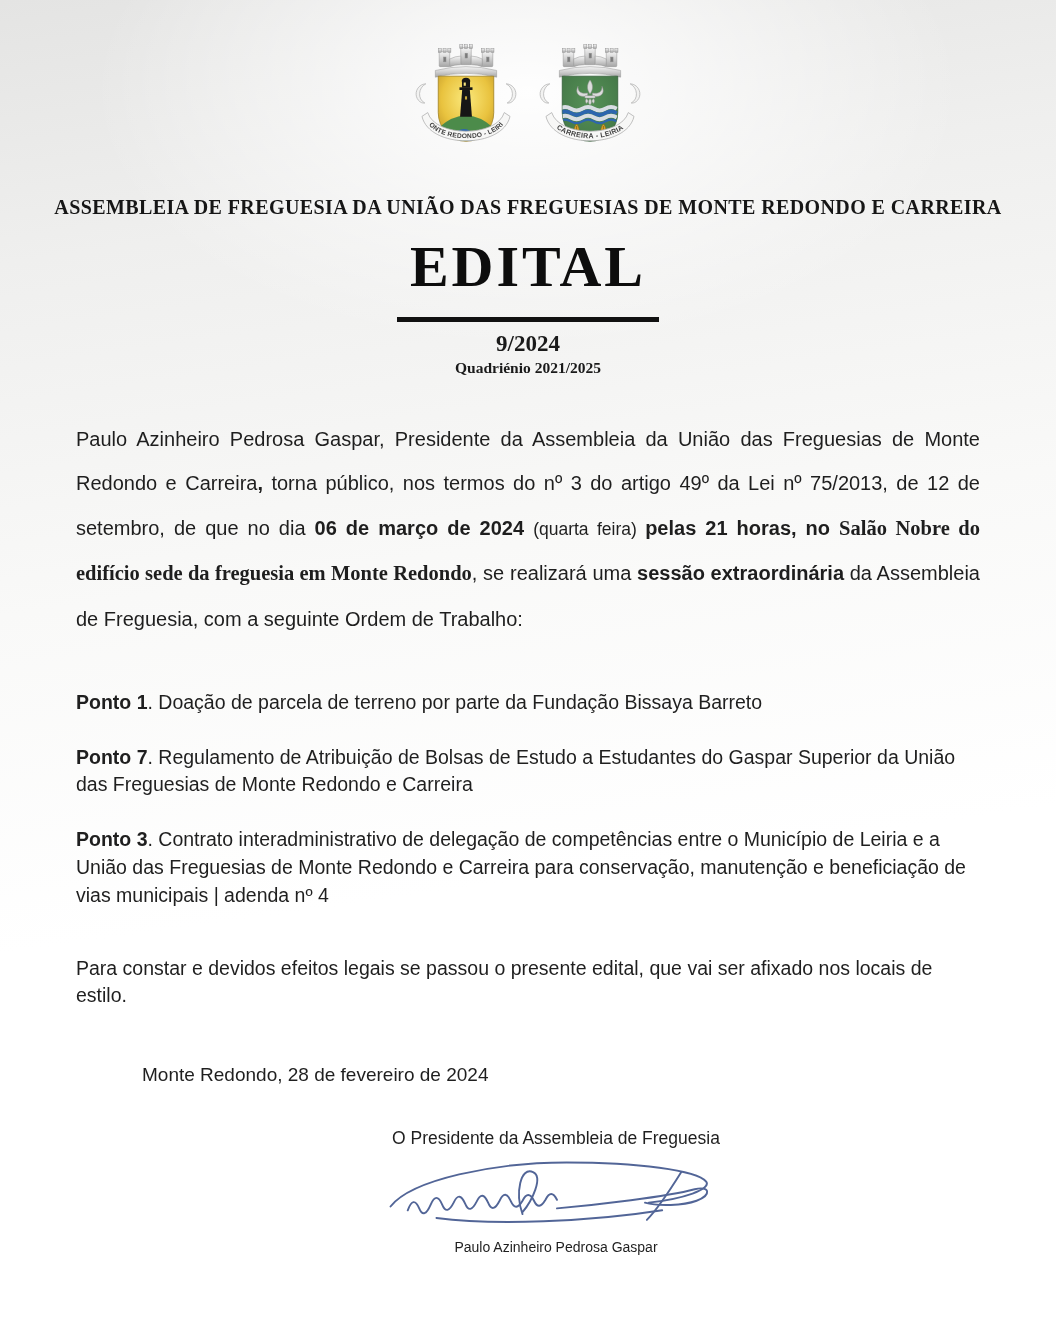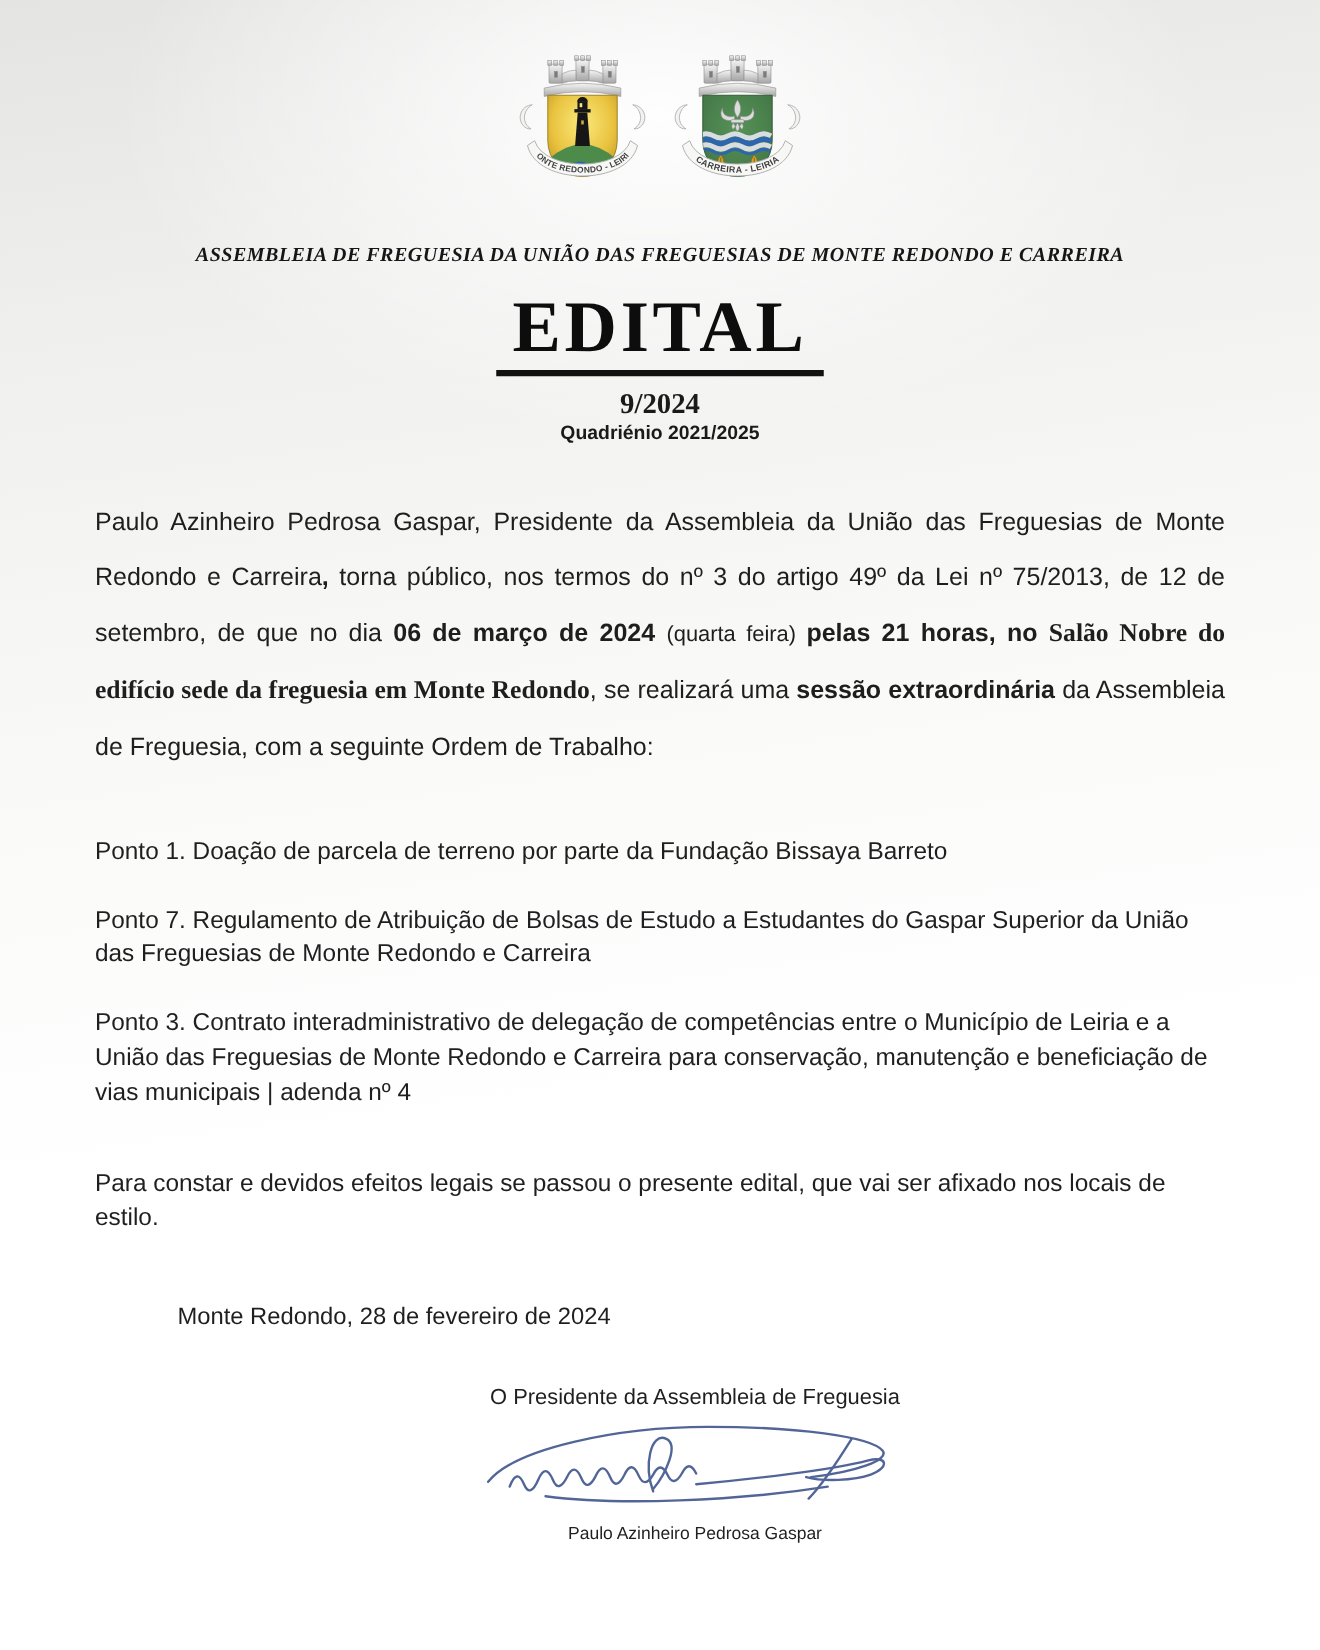--- a/index.html
+++ b/index.html
@@ -12,46 +12,45 @@
     color:#1f1f1f;
     background:
       radial-gradient(ellipse 55% 26% at 50% 7%, rgba(255,255,255,.95), rgba(255,255,255,0) 75%),
       linear-gradient(172deg,#e4e4e3 0%,#efefee 18%,#f9f9f8 42%,#ffffff 65%,#ffffff 100%);
   }
   .crest-row{display:flex;justify-content:center;gap:4px;padding-top:36px;}
   .crest{width:120px;height:134px;}
   .org-header{
     text-align:center;margin-top:26px;
     font-family:"Liberation Serif",serif;
-    font-size:16px;letter-spacing:.4px;color:#161616;
+    font-size:20px;letter-spacing:.4px;color:#161616;
     font-weight:600;
-    font-style:italic;
   }
   .title-block{text-align:center;margin-top:18px;}
   .title{
     display:inline-block;
     font-family:"Liberation Serif",serif;
     font-weight:bold;font-size:58px;letter-spacing:3px;color:#0d0d0d;
     border-bottom:5px solid #111;
-    padding:0 13px 3px;line-height:1.05;margin:0;
+    padding:0 13px 19px;line-height:1.05;margin:0;
   }
   .edital-number{font-family:"Liberation Serif",serif;font-weight:bold;font-size:23px;margin-top:9px;color:#1a1a1a;}
-  .quadrennium{font-family:Liberation Sans, sans-serif;font-weight:bold;font-size:15.5px;margin-top:2px;color:#1a1a1a;}
+  .quadrennium{font-family:Liberation Serif, serif;font-weight:bold;font-size:15.5px;margin-top:2px;color:#1a1a1a;}
   .content{padding:0 76px;}
   .intro{
     margin:40px 0 0 0;
     font-size:20px;line-height:2.22;
     text-align:justify;color:#1e1e1e;
   }
   .r-b{font-weight:bold;}
   .r-sm{font-size:17.5px;}
   .r-serif-b{font-family:"Liberation Serif",serif;font-weight:bold;font-size:20.5px;}
   .agenda{margin-top:48px;}
   .agenda-item{font-size:19.5px;line-height:1.42;margin:0 0 27px 0;}
-  .agenda-item b{font-weight:normal;text-align:right;}
+  .agenda-item b{font-weight:bold;text-align:right;}
   .closing{margin:46px 0 0 0;font-size:19.5px;line-height:1.4;}
   .dateline{margin:54px 0 0 66px;font-size:19px;}
   .sig-block{margin-top:42px;text-align:center;transform:translateX(28px);}
   .sig-role{font-size:17.5px;}
   .sig-svg{width:368px;height:88px;margin-top:2px;display:block;margin-left:auto;margin-right:auto;}
   .sig-name{font-size:14px;margin-top:0px;}
 </style>
 </head>
 <body>
 

